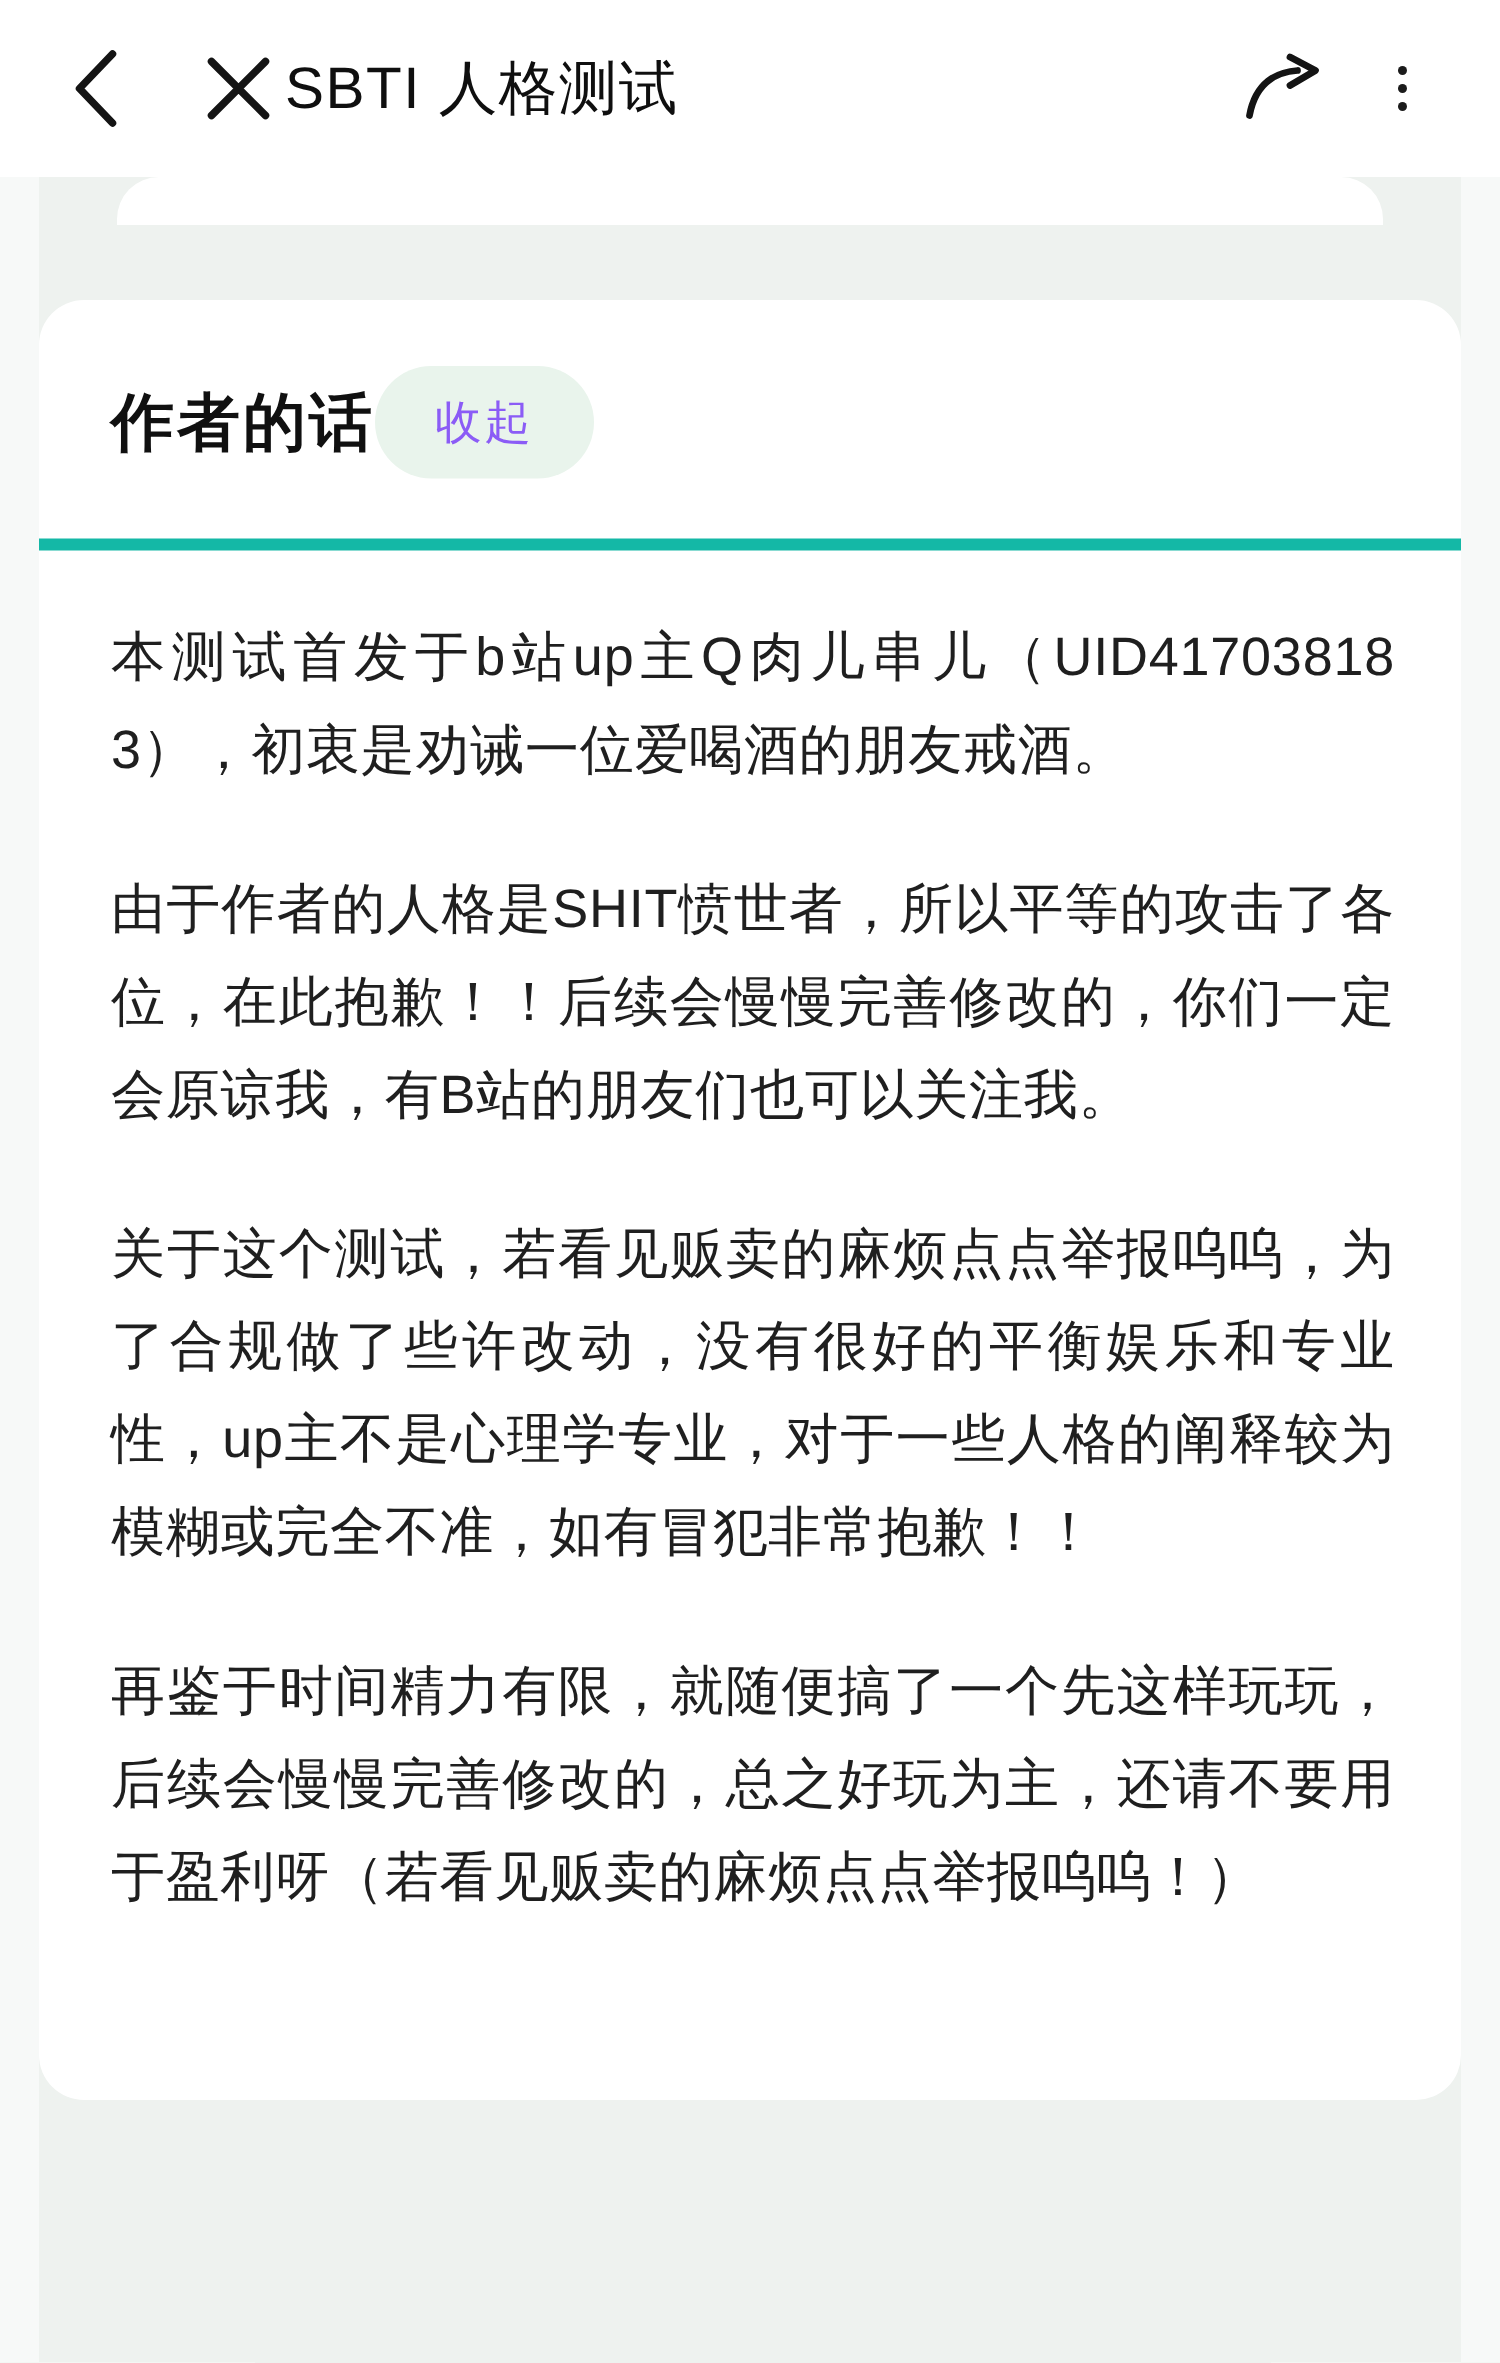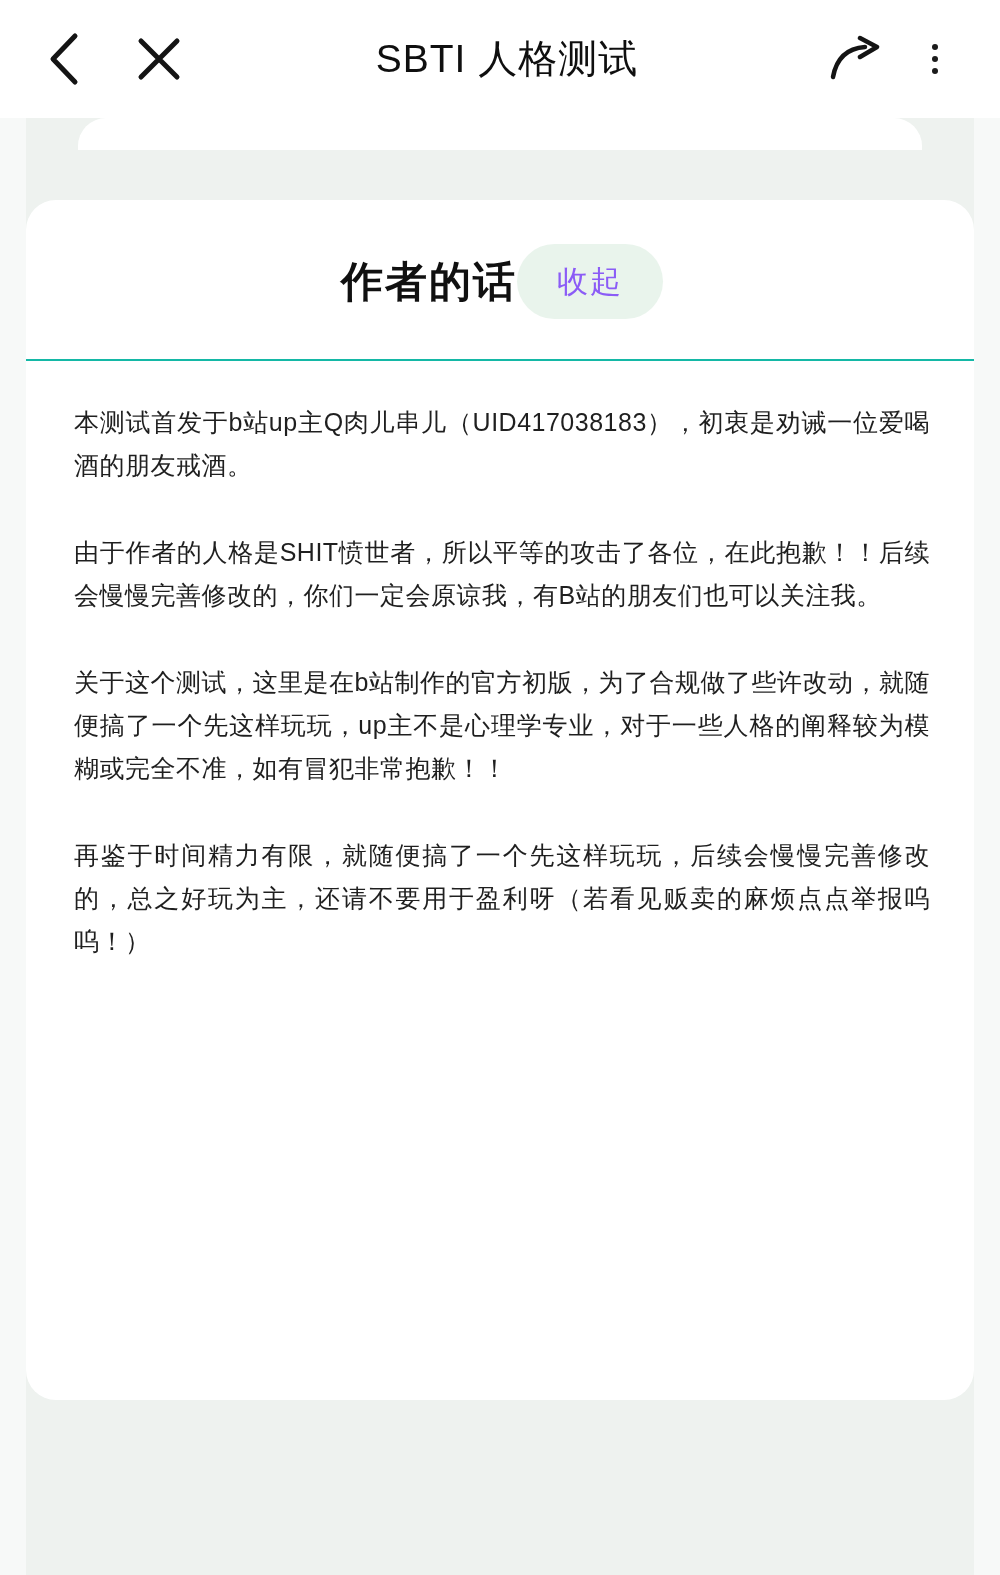--- a/index.html
+++ b/index.html
@@ -37,21 +37,20 @@
     display: flex;
     align-items: center;
     justify-content: center;
     flex: 0 0 auto;
     color: #1b1b1b;
   }
   .nav-icon svg { display: block; }
   .icon-back { margin-right: 32px; }
   .nav-title {
     flex: 1 1 auto;
-    text-align: center;
     font-size: 39px;
     color: #0f0f0f;
     letter-spacing: 1px;
     font-weight: 400;
     white-space: nowrap;
   }
   .topbar-right {
     display: flex;
     align-items: center;
     flex: 0 0 auto;
@@ -100,23 +99,23 @@
     background: #ffffff;
     border-radius: 30px;
     padding: 0;
     box-sizing: border-box;
     min-height: 1200px;
   }
 
   .card-header {
     display: flex;
     align-items: center;
-    justify-content: center;
+    justify-content: flex-start;
     padding: 44px 44px 40px 48px;
-    border-bottom: 2px solid #14b8a6;
+    border-bottom: 8px solid #14b8a6;
     box-sizing: border-box;
   }
   .card-title {
     font-size: 42px;
     font-weight: bold;
     color: #101010;
     letter-spacing: 2px;
   }
   .collapse-btn {
     background: #e9f4ec;
@@ -128,21 +127,21 @@
     line-height: 1;
     letter-spacing: 2px;
     cursor: pointer;
     font-family: "Liberation Sans", sans-serif;
   }
 
   .card-body {
     padding: 40px 44px 40px 48px;
   }
   .para {
-    font-size: 25px;
+    font-size: 36px;
     line-height: 1.72;
     color: #1f1f1f;
     margin: 0 0 44px 0;
     letter-spacing: 0.5px;
     text-align: justify;
     word-break: break-all;
   }
   .para:last-child { margin-bottom: 0; }
 
   
@@ -200,21 +199,21 @@
     <div class="card">
 
       <div class="card-header">
         <div class="card-title">作者的话</div>
         <button class="collapse-btn">收起</button>
       </div>
 
       <div class="card-body">
         <p class="para">本测试首发于b站up主Q肉儿串儿（UID417038183），初衷是劝诫一位爱喝酒的朋友戒酒。</p>
         <p class="para">由于作者的人格是SHIT愤世者，所以平等的攻击了各位，在此抱歉！！后续会慢慢完善修改的，你们一定会原谅我，有B站的朋友们也可以关注我。</p>
-        <p class="para">关于这个测试，这里是在b站制作的官方初版，为了合规做了些许改动，就随便搞了一个先这样玩玩，up主不是心理学专业，对于一些人格的阐释较为模糊或完全不准，如有冒犯非常抱歉！！</p>
+        <p class="para">关于这个测试，若看见贩卖的麻烦点点举报呜呜，为了合规做了些许改动，没有很好的平衡娱乐和专业性，up主不是心理学专业，对于一些人格的阐释较为模糊或完全不准，如有冒犯非常抱歉！！</p>
         <p class="para">再鉴于时间精力有限，就随便搞了一个先这样玩玩，后续会慢慢完善修改的，总之好玩为主，还请不要用于盈利呀（若看见贩卖的麻烦点点举报呜呜！）</p>
       </div>
 
     </div>
   </div>
 
   <div class="edge-left"></div>
   <div class="edge-right"></div>
 
 </div>

